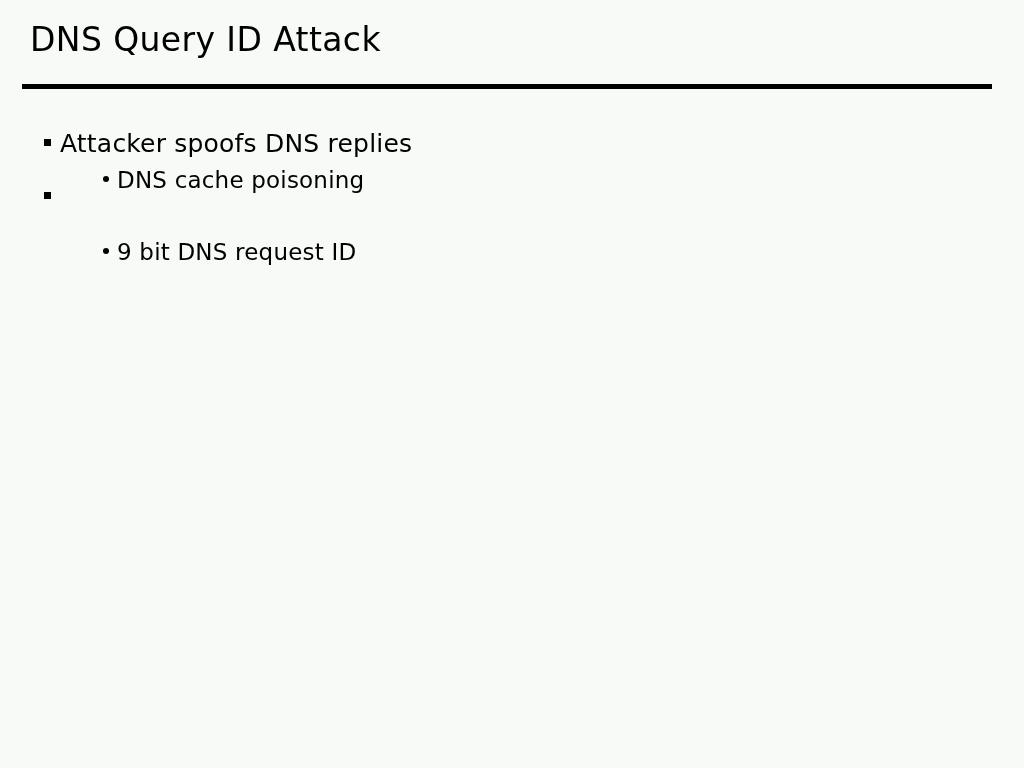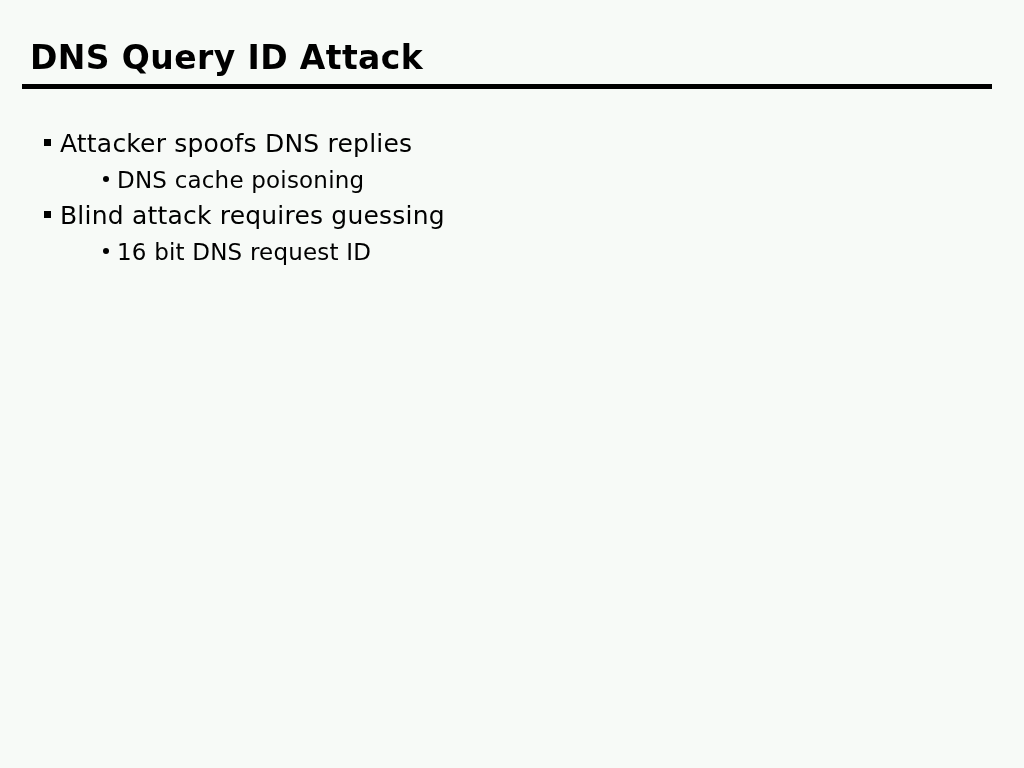--- a/index.html
+++ b/index.html
@@ -19,25 +19,25 @@
     width: 1024px;
     height: 768px;
     background: #f7faf7;
     box-sizing: border-box;
   }
 
   
   .slide-title {
     position: absolute;
     left: 30px;
-    top: 38px;
+    top: 20px;
     font-family: "DejaVu Sans", sans-serif;
     font-size: 33px;
     line-height: 40px;
-    font-weight: 700;
+    font-weight: 400;
     color: #000000;
     letter-spacing: 0.4px;
     white-space: nowrap;
   }
 
   
   .title-rule {
     position: absolute;
     left: 22px;
     top: 84px;
@@ -118,24 +118,23 @@
       <span class="bullet-text">Attacker spoofs DNS replies</span>
     </div>
 
     <div class="bullet-row level-2">
       <span class="marker marker-dot"></span>
       <span class="bullet-text">DNS cache poisoning</span>
     </div>
 
     <div class="bullet-row level-1">
       <span class="marker marker-square"></span>
-      <span class="bullet-text">Blind attack requires guessing</span>
     </div>
 
     <div class="bullet-row level-2">
       <span class="marker marker-dot"></span>
-      <span class="bullet-text">16 bit DNS request ID</span>
+      <span class="bullet-text">9 bit DNS request ID</span>
     </div>
 
 
   </div>
 
 </div>
 
 </body></html>

